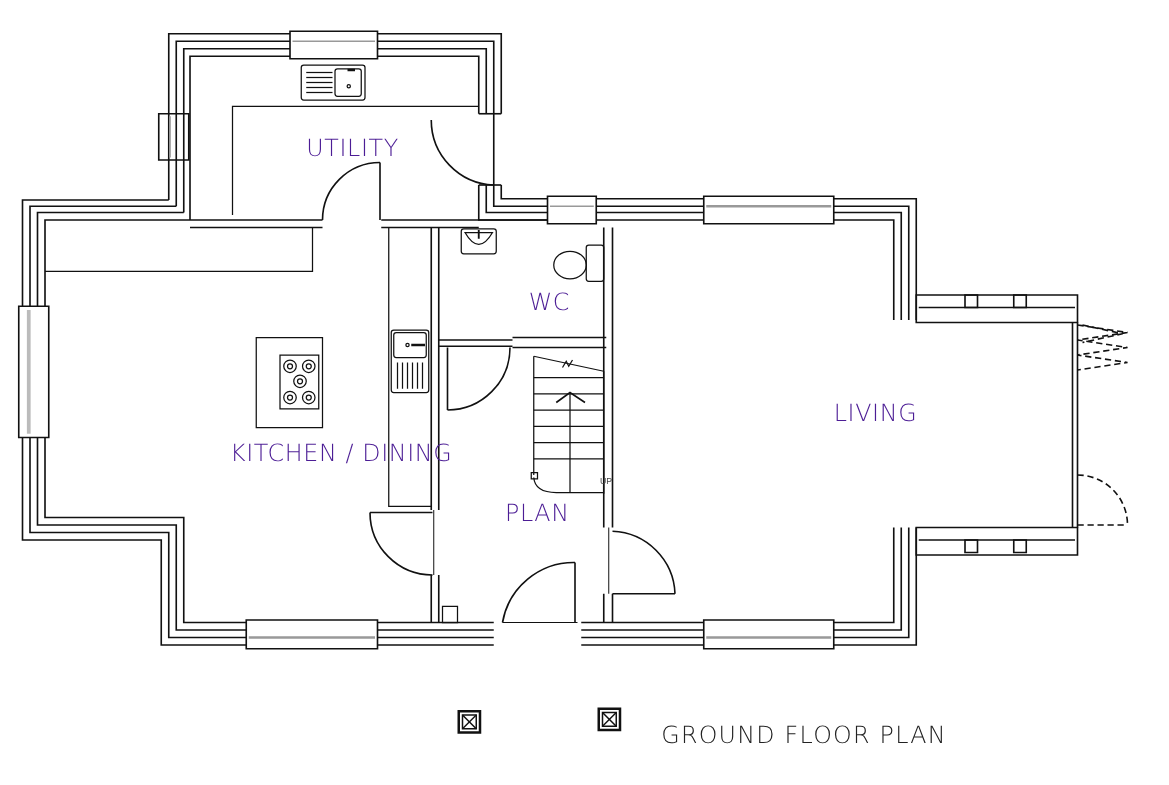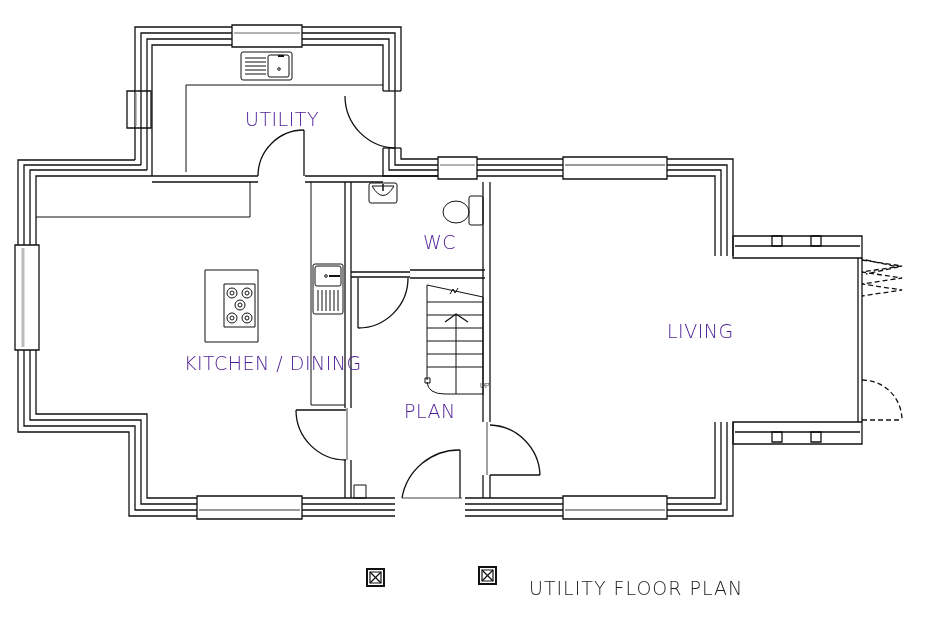--- a/index.html
+++ b/index.html
@@ -238,13 +238,13 @@
     </g>
   </g>
 </svg>
 
 <div class="lbl" style="left:245px; top:108px;">UTILITY</div>
 <div class="lbl" style="left:160px; top:352px;margin-left:24px;">KITCHEN / DINING</div>
 <div class="lbl" style="left:423px; top:231px;">WC</div>
 <div class="lbl" style="left:404px; top:400px;">PLAN</div>
 <div class="lbl" style="left:667px; top:320px;">LIVING</div>
 <div class="up" style="left:457px; top:382px;">UP</div>
-<div class="title" style="left:529px; top:577px;">UTILITY FLOOR PLAN</div>
+<div class="title" style="left:529px; top:577px;">GROUND FLOOR PLAN</div>
 
 </body></html>

